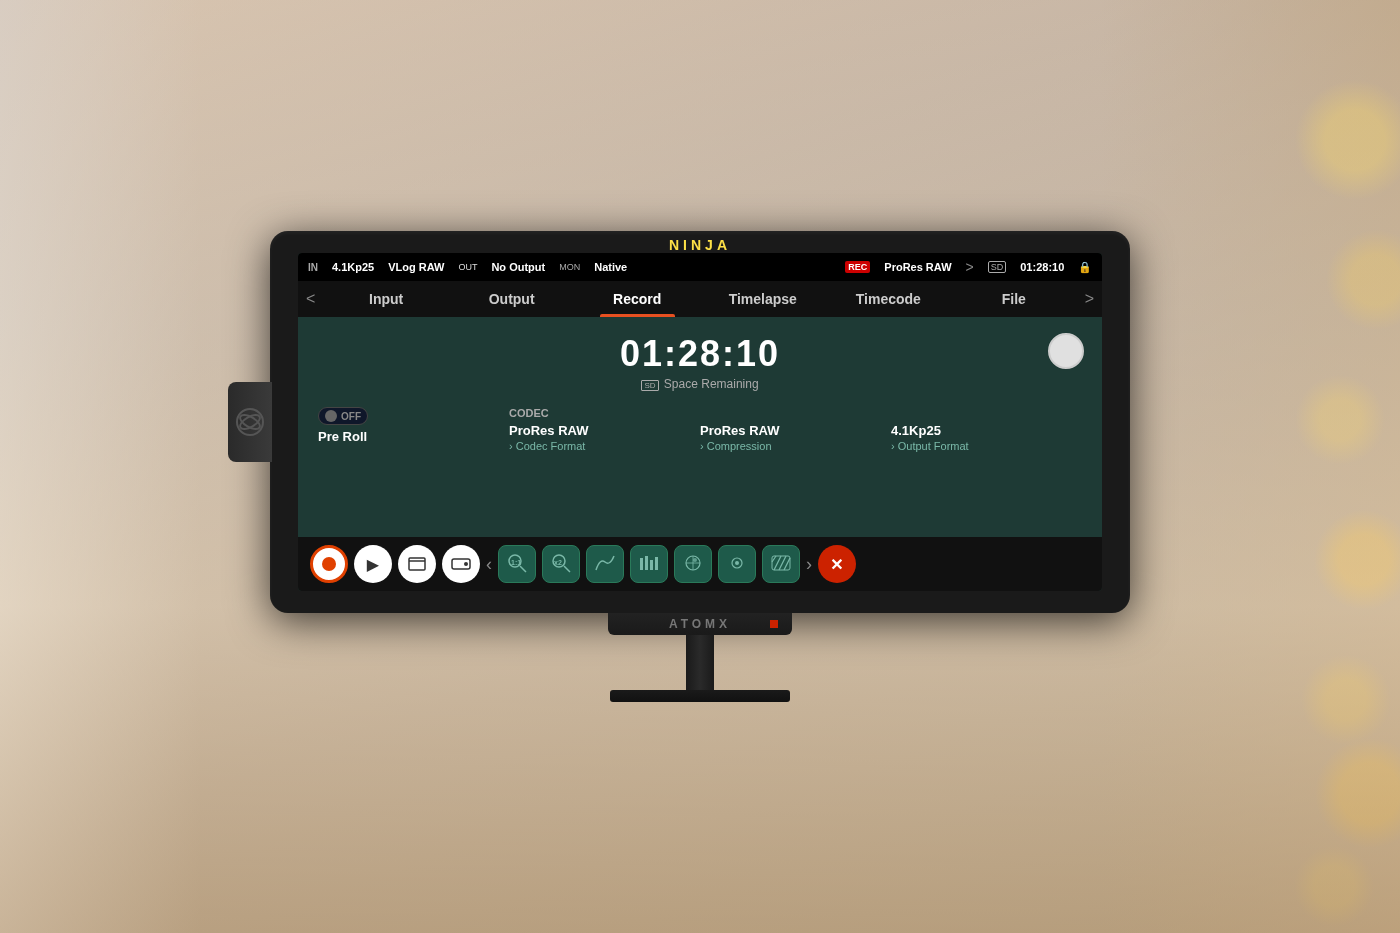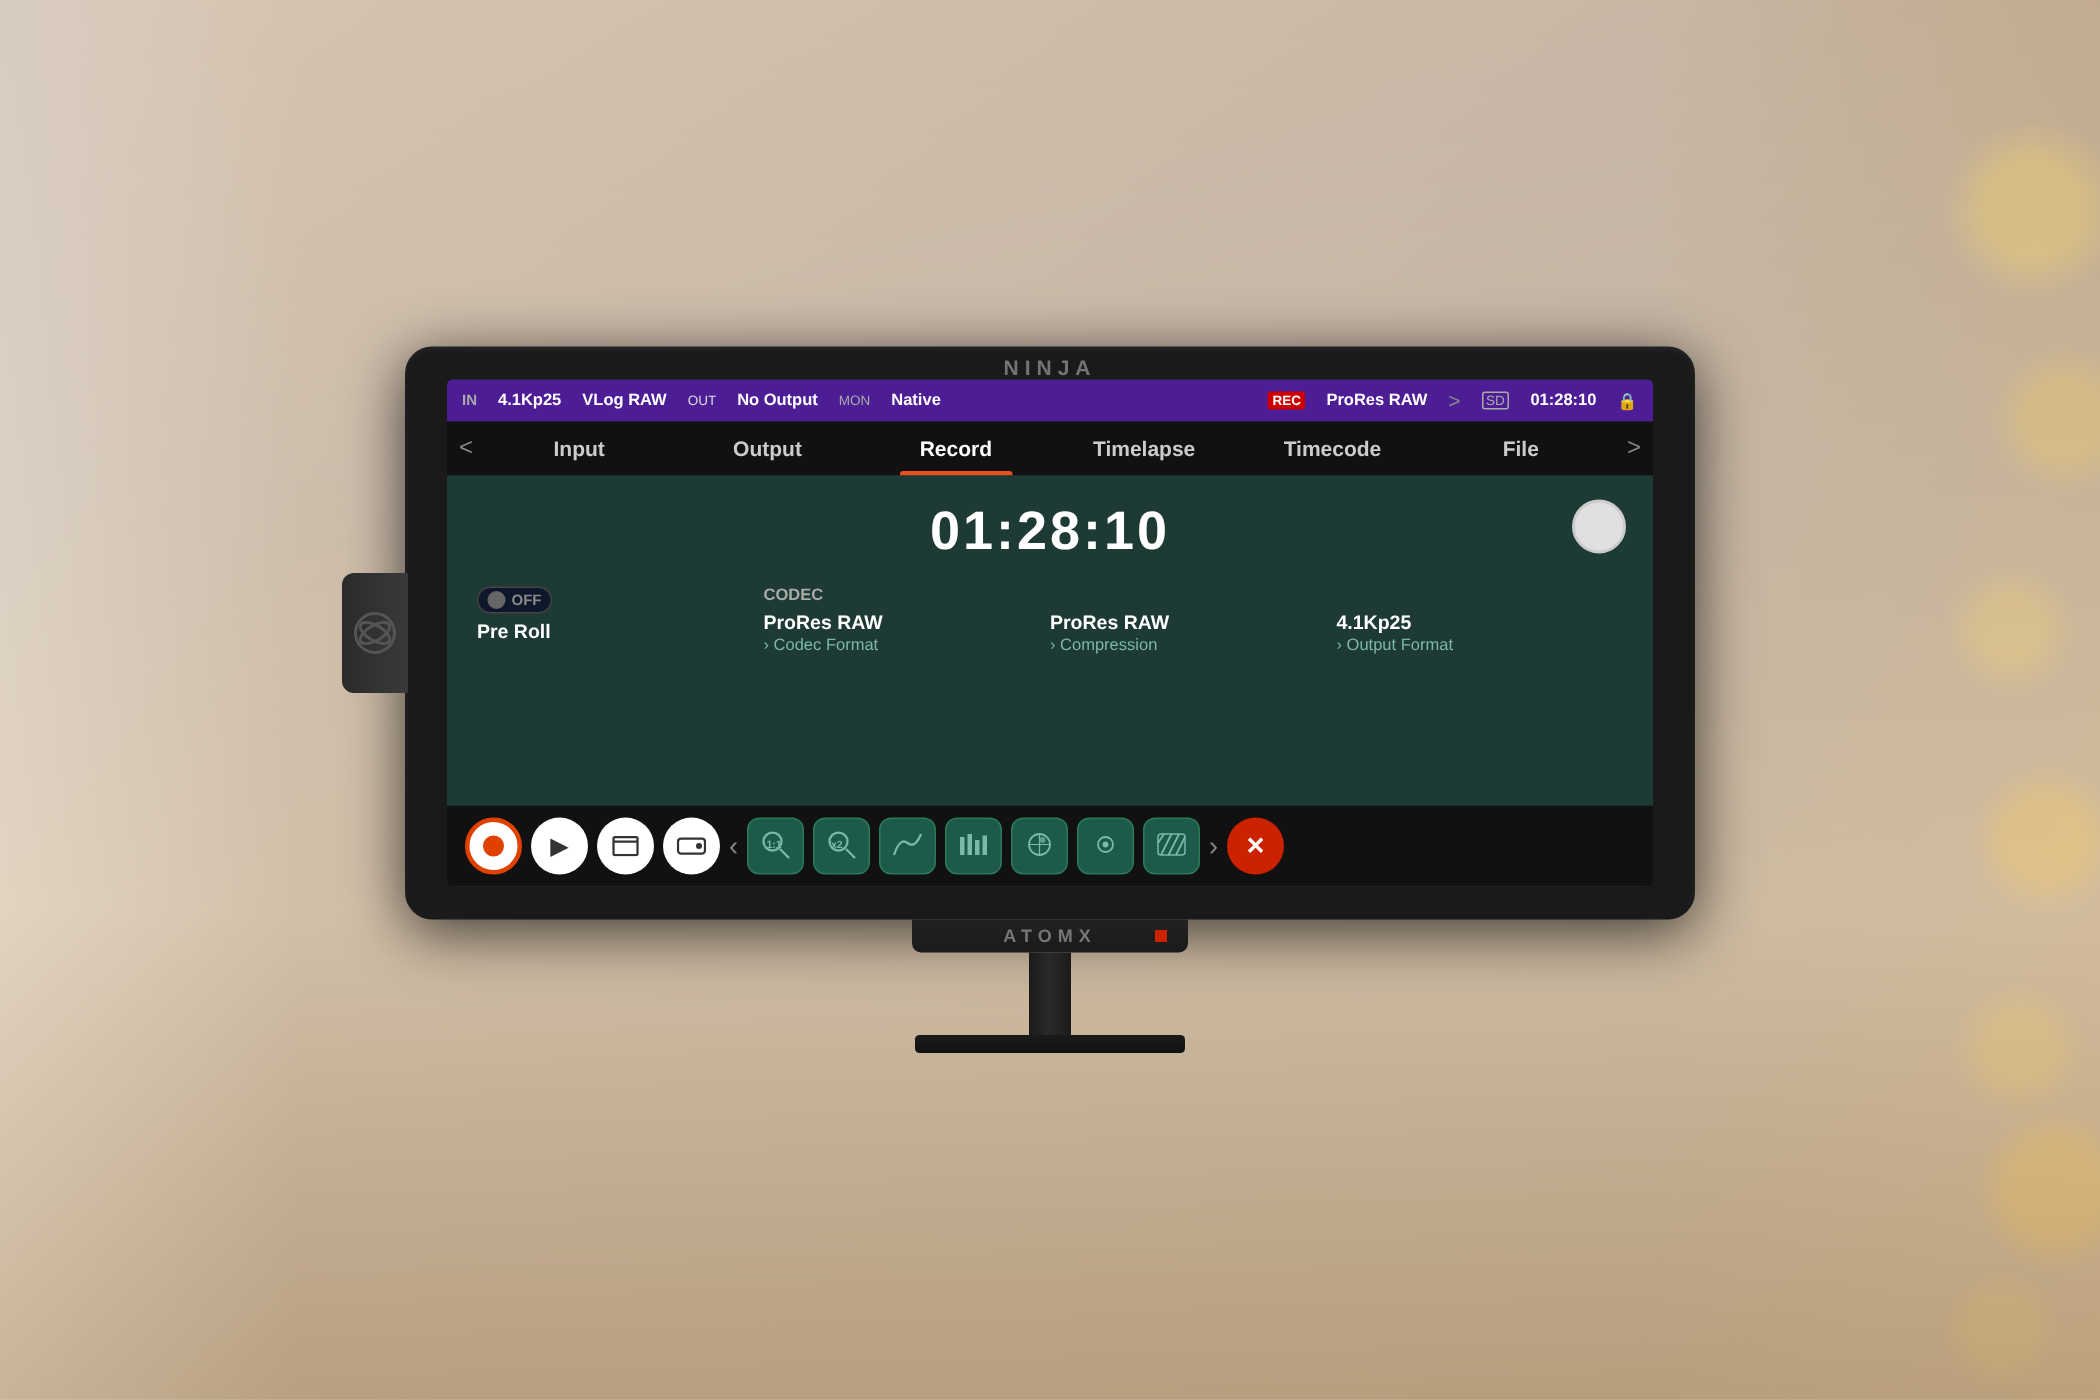--- a/index.html
+++ b/index.html
@@ -75,21 +75,21 @@
         inset 0 2px 4px rgba(255,255,255,0.05);
       width: 860px;
     }
 
     
     .ninja-label {
       position: absolute;
       top: 6px;
       left: 50%;
       transform: translateX(-50%);
-      color: #737373;
+      color: #fde047;
       font-weight: 900;
       font-size: 14px;
       letter-spacing: 4px;
       font-family: Arial Black, sans-serif;
     }
 
     
     .left-arm {
       position: absolute;
       left: -42px;
@@ -139,21 +139,21 @@
     .screen {
       background: #1e3a35;
       border-radius: 4px;
       overflow: hidden;
       width: 100%;
       position: relative;
     }
 
     
     .status-bar {
-      background: #4c1d95;
+      background: #000000;
       color: #ccc;
       font-size: 11px;
       padding: 4px 10px;
       display: flex;
       align-items: center;
       gap: 14px;
       height: 28px;
     }
 
     .status-in {
@@ -490,20 +490,24 @@
 
         <div class="nav-arrow">&gt;</div>
       </div>
 
       <div class="main-content">
 
         <div class="record-indicator"></div>
 
         <div class="time-display">
           <div class="time-value">01:28:10</div>
+          <div class="time-label">
+            <span class="icon-sd">SD</span>
+            <span>Space Remaining</span>
+          </div>
         </div>
 
         <div class="settings-grid">
 
           <div class="settings-col pre-roll-col">
             <div class="toggle-switch">
               <div class="toggle-dot"></div>
               <span class="toggle-text">OFF</span>
             </div>
             <div class="pre-roll-label">Pre Roll</div>

